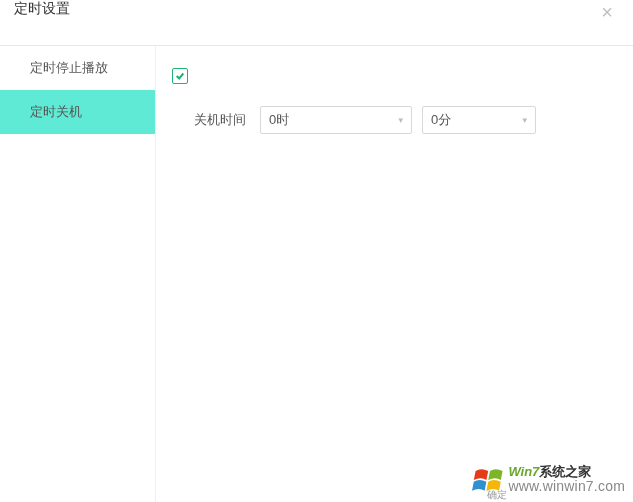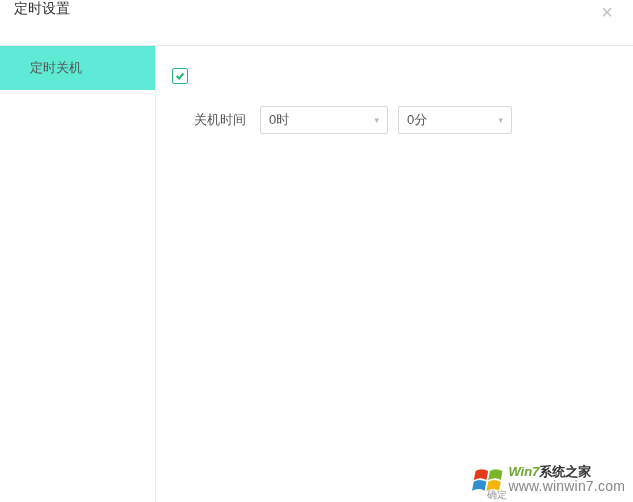--- a/index.html
+++ b/index.html
@@ -107,21 +107,21 @@
       display: flex;
       align-items: center;
       justify-content: space-between;
       padding: 0 8px;
       font-size: 13px;
       color: #555;
       cursor: pointer;
       background: #fff;
     }
     .select.hour {
-      width: 128px;
+      width: 152px;
     }
     .select.minute {
       width: 114px;
     }
     .select-arrow {
       color: #bbb;
       font-size: 9px;
       display: flex;
       align-items: center;
     }
@@ -174,20 +174,23 @@
 
 <div class="header">
   <div class="title">定时设置</div>
   <div class="close-btn">
     <span>×</span>
   </div>
 </div>
 
 <div class="body">
   <div class="sidebar">
+    <div class="sidebar-item">
+      <span>定时停止播放</span>
+    </div>
     <div class="sidebar-item active">
       <span>定时关机</span>
     </div>
   </div>
 
   <div class="content">
     <div class="checkbox-row">
       <div class="checkbox">
         <svg viewBox="0 0 12 12">
           <polyline points="2,6 5,9 10,3"></polyline>

